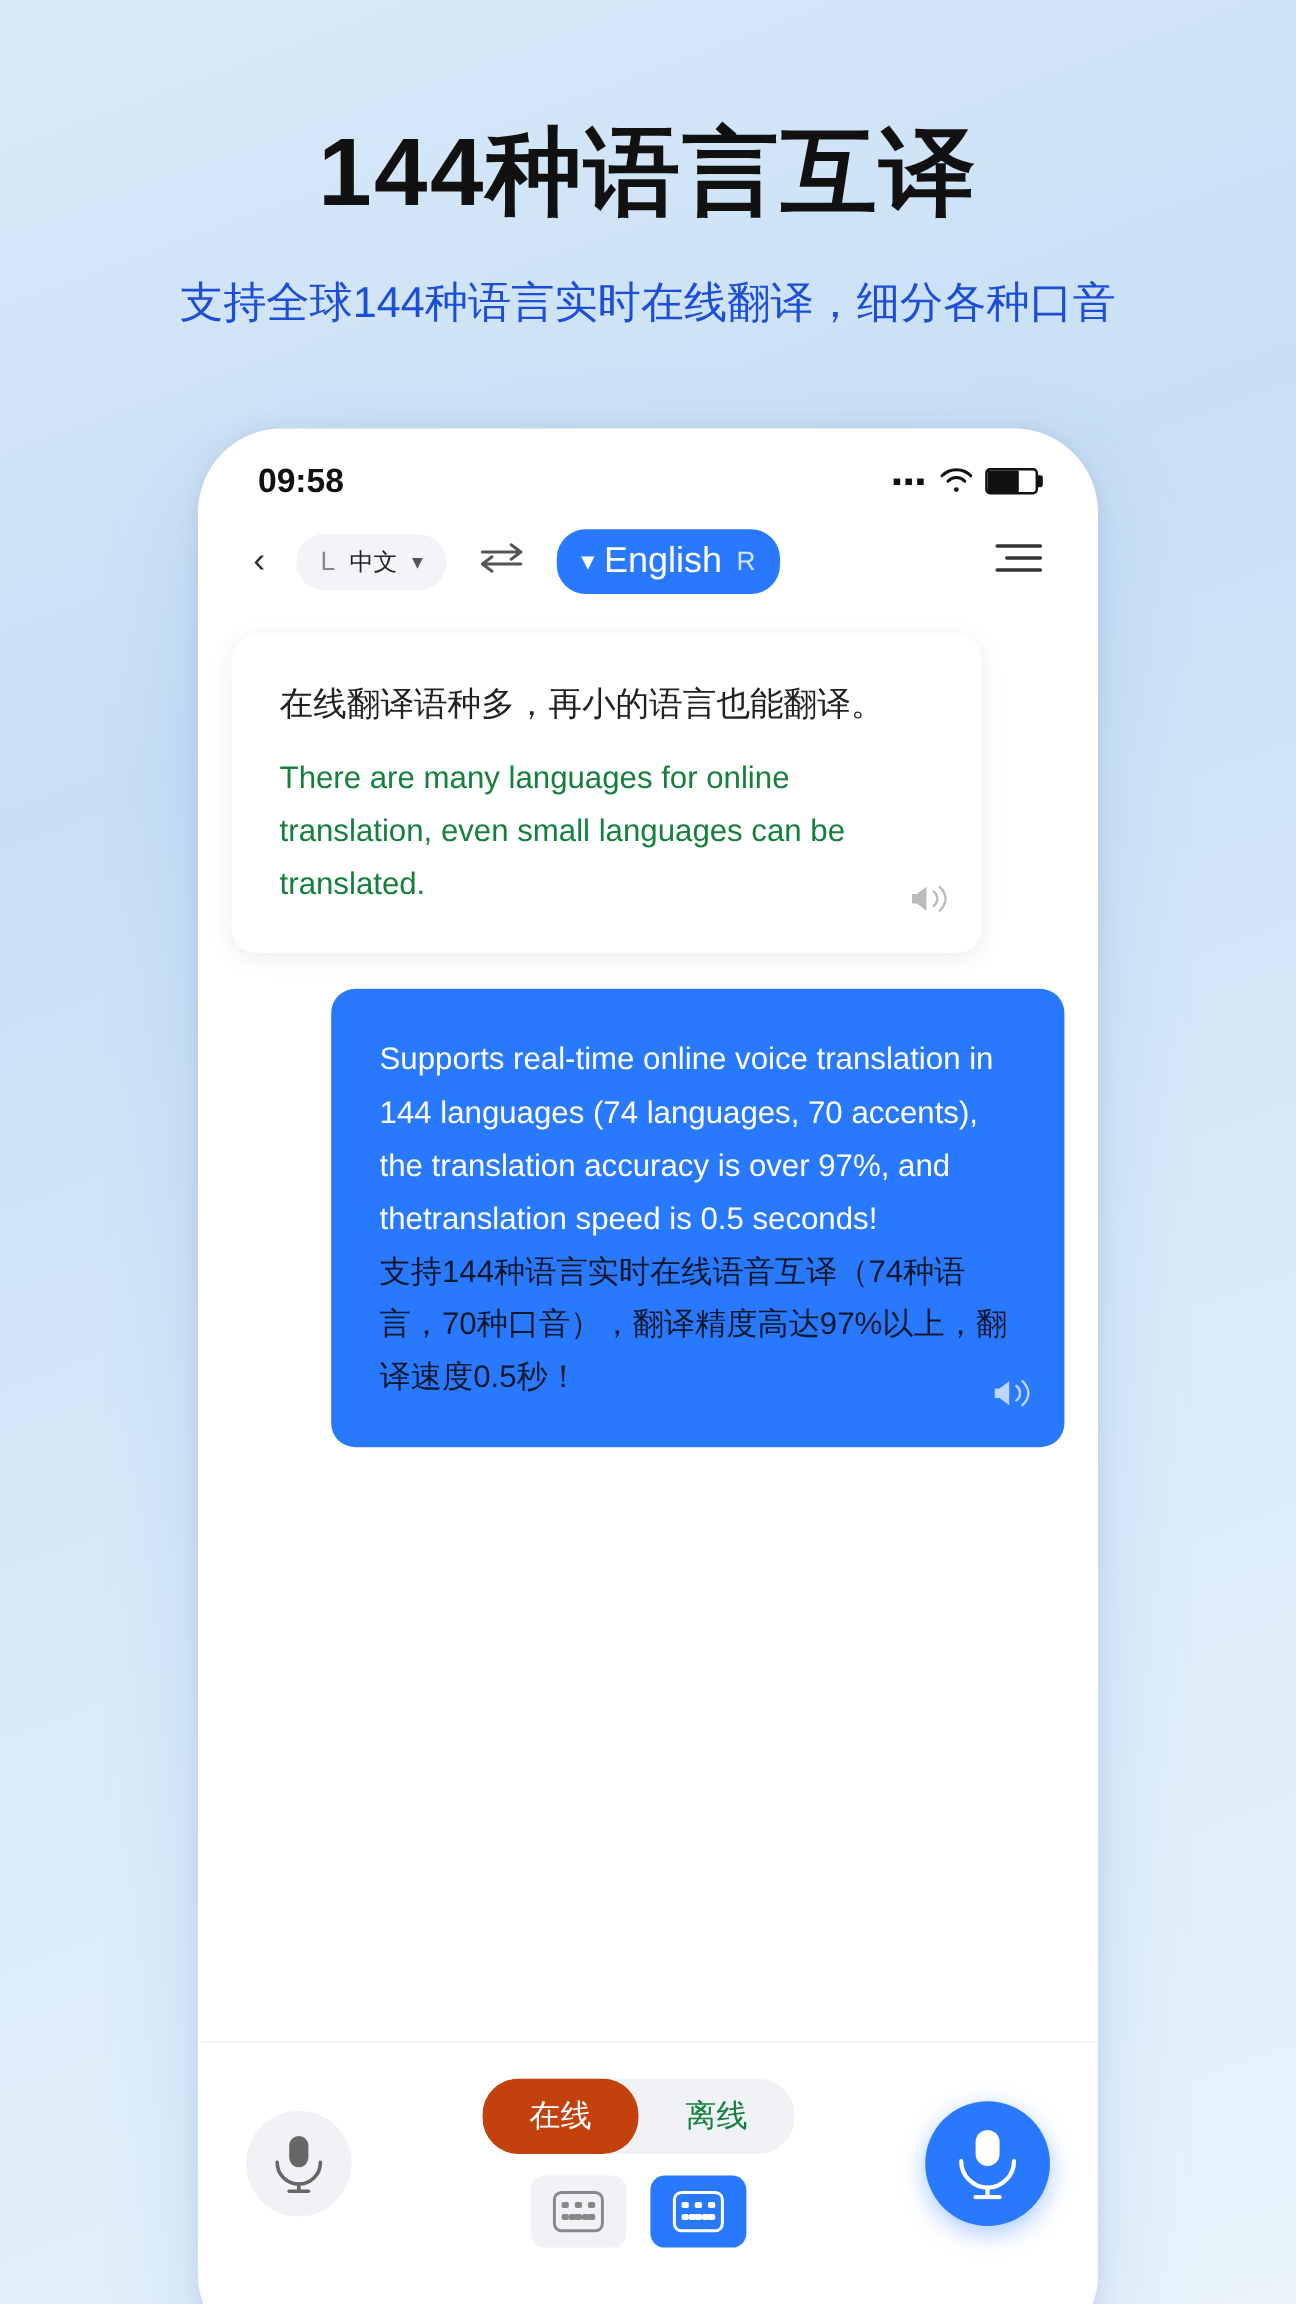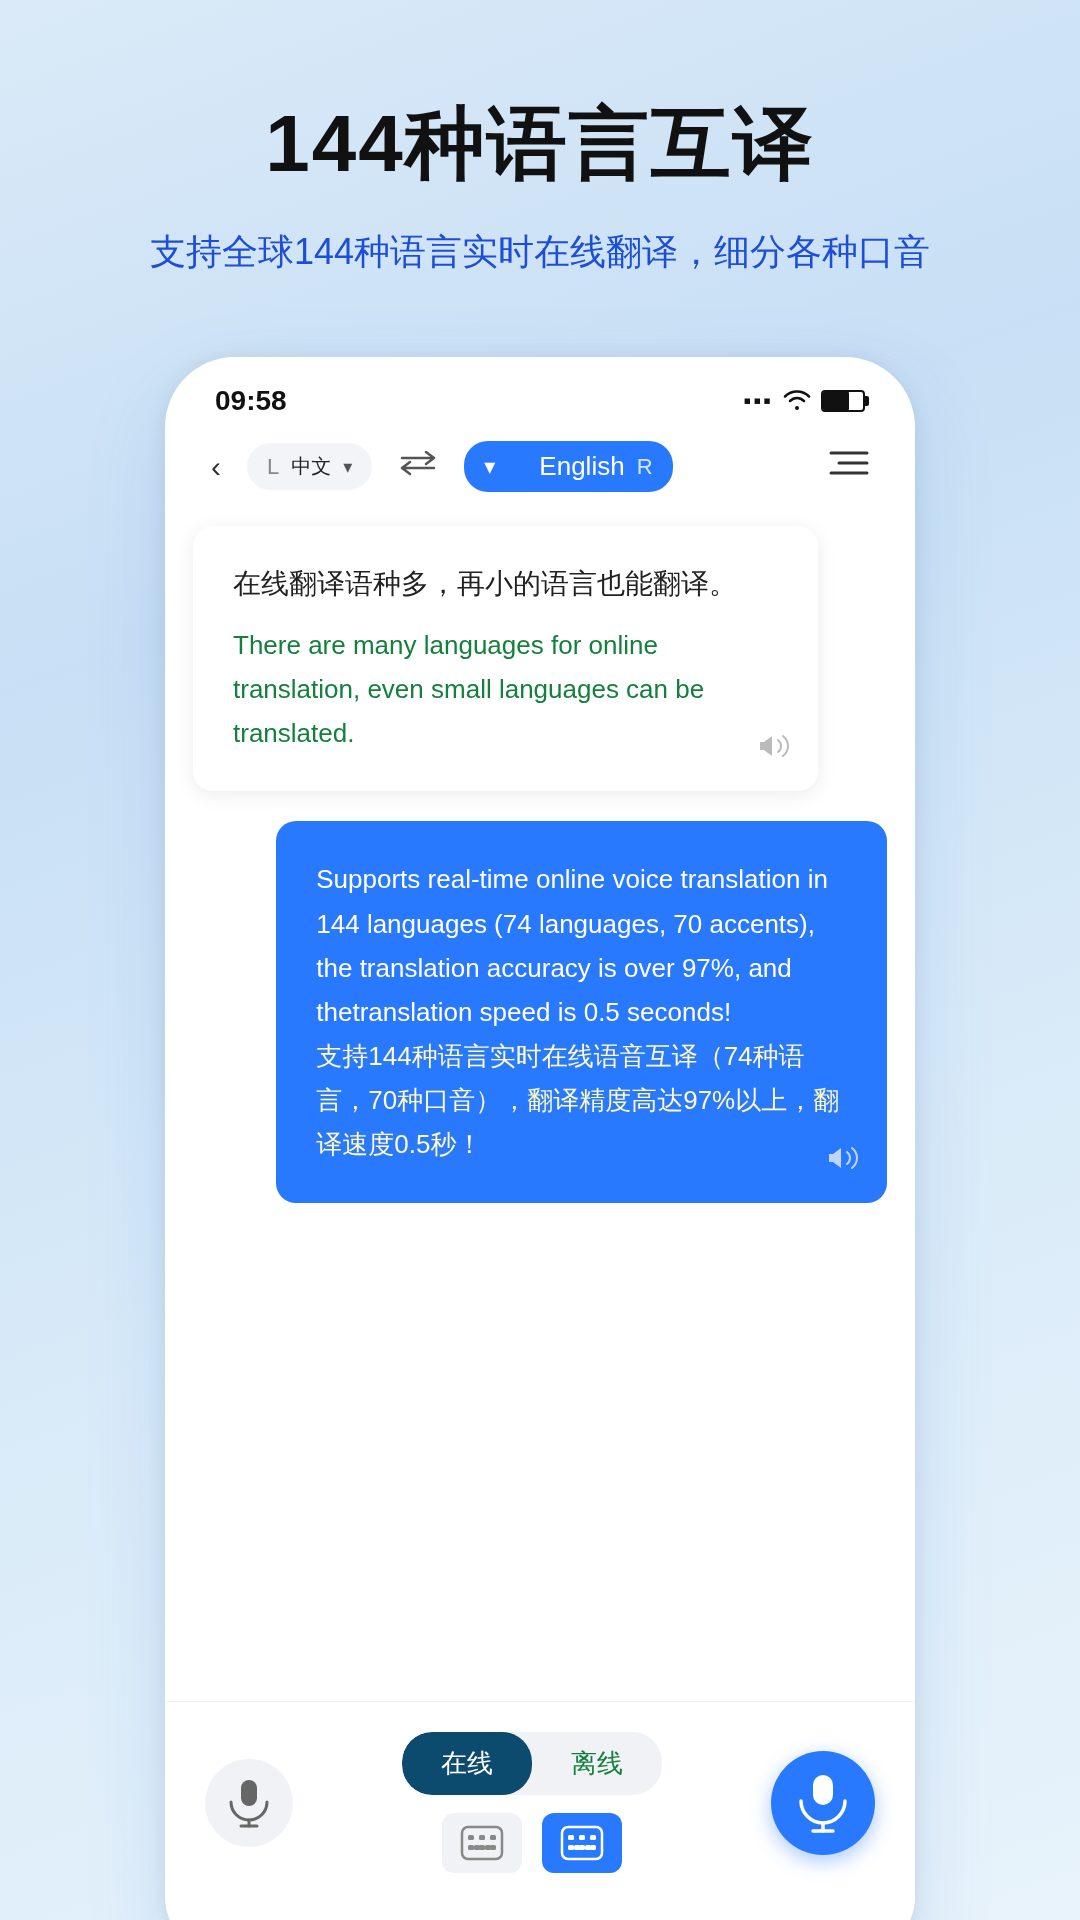--- a/index.html
+++ b/index.html
@@ -219,21 +219,21 @@
     }
 
     .bubble-right-text-en {
       font-size: 26px;
       color: #fff;
       line-height: 1.7;
     }
 
     .bubble-right-text-cn {
       font-size: 26px;
-      color: #fef9c3;
+      color: #0f172a;
       line-height: 1.7;
     }
 
     .sound-icon-right {
       position: absolute;
       bottom: 24px;
       right: 28px;
       font-size: 28px;
       color: rgba(255,255,255,0.7);
     }
@@ -273,21 +273,21 @@
     .online-offline {
       display: flex;
       background: #f0f2f5;
       border-radius: 30px;
       overflow: hidden;
       width: 260px;
     }
 
     .mode-btn-online {
       flex: 1;
-      background: #0c4a6e;
+      background: #c2410c;
       color: #fff;
       font-size: 26px;
       text-align: center;
       padding: 14px 0;
       border-radius: 30px;
       font-weight: 500;
     }
 
     .mode-btn-offline {
       flex: 1;
@@ -392,21 +392,21 @@
 
       <span class="swap-btn">
         <svg width="40" height="30" viewBox="0 0 40 30" fill="none">
           <path d="M4 10h32M28 4l8 6-8 6" stroke="#555" stroke-width="2.5" stroke-linecap="round" stroke-linejoin="round"></path>
           <path d="M36 20H4M12 14l-8 6 8 6" stroke="#555" stroke-width="2.5" stroke-linecap="round" stroke-linejoin="round"></path>
         </svg>
       </span>
 
       <div class="lang-selector-right">
         <span style="font-size:22px;">▾</span>
-        <span style="font-size:26px;margin-left:36px;">English</span>
+        <span style="font-size:30px;">English</span>
         <span class="lang-label-r">R</span>
       </div>
 
       <span class="menu-btn">
         <svg width="40" height="32" viewBox="0 0 40 32" fill="none">
           <line x1="2" y1="6" x2="38" y2="6" stroke="#333" stroke-width="3" stroke-linecap="round"></line>
           <line x1="10" y1="16" x2="38" y2="16" stroke="#333" stroke-width="3" stroke-linecap="round"></line>
           <line x1="2" y1="26" x2="38" y2="26" stroke="#333" stroke-width="3" stroke-linecap="round"></line>
         </svg>
       </span>

